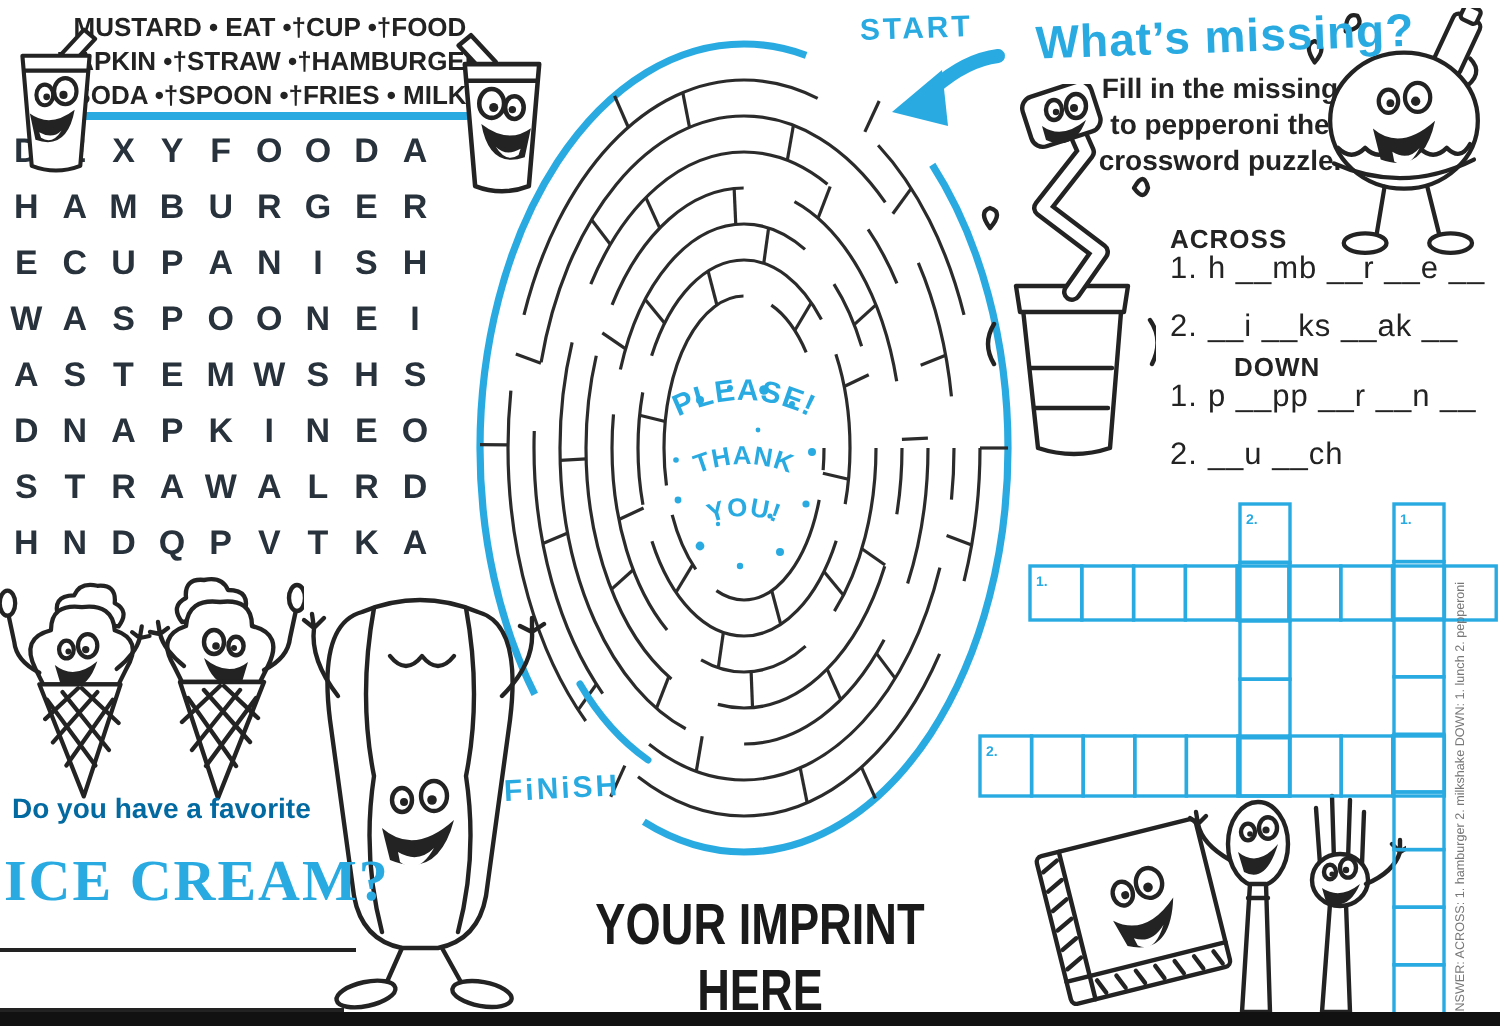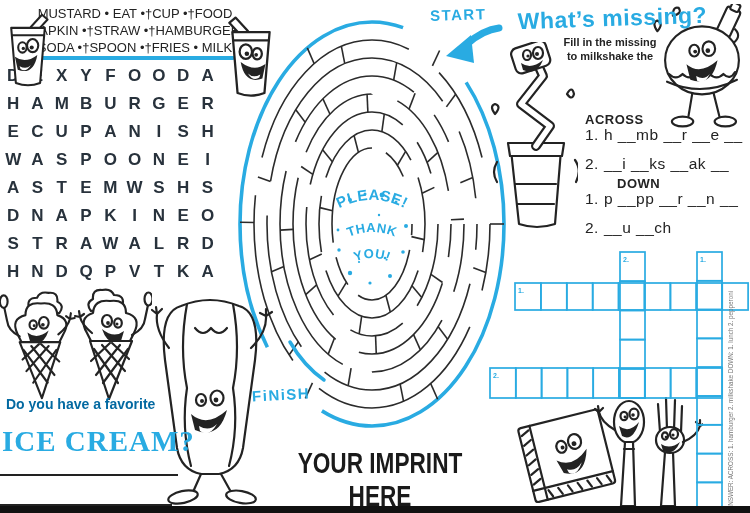--- a/index.html
+++ b/index.html
@@ -1,32 +1,32 @@
 <!DOCTYPE html>
 <html><head>
 <meta charset="utf-8">
 <style>
   html,body{margin:0;padding:0;background:#e9e9e9;font-family:"Liberation Sans",sans-serif;}
   #page{position:relative;width:750px;height:513px;background:#fff;margin:0 auto;overflow:hidden;outline:1px solid #c9c9c9;}
   .abs{position:absolute;}
   
-  #word-list{left:28px;top:6px;width:214px;text-align:center;font-size:13px;font-weight:400;color:#232323;line-height:1.3;}
+  #word-list{left:28px;top:6px;width:214px;text-align:center;font-size:13px;font-weight:700;color:#232323;line-height:1.3;}
   #word-rule{left:33px;top:56px;width:202px;height:3.5px;border-radius:2px;}
   
   #ws{left:1px;top:62px;width:220px;}
   .ws-row{display:flex;}
   .ws-letter{width:24.3px;height:28px;line-height:28px;text-align:center;font-size:17px;font-weight:700;color:#28323c;}
   
   #maze{left:232px;top:12px;}
   #start-label{left:430px;top:6px;font-size:15px;font-weight:700;letter-spacing:1.5px;transform:rotate(-2deg);}
   #finish-label{left:252px;top:386px;font-size:15px;font-weight:700;letter-spacing:1.5px;transform:rotate(-3deg);}
   .accent-text{color:#29abe2;}
   
   #wm-title{left:505px;top:5px;width:215px;text-align:center;font-size:23px;font-weight:700;transform:rotate(-2deg);letter-spacing:.5px;}
-  #wm-instr{left:530px;top:36px;width:160px;text-align:center;font-size:11px;font-weight:700;color:#232323;line-height:1.27;}
+  #wm-instr{left:530px;top:36px;width:160px;text-align:center;font-size:14px;font-weight:700;color:#232323;line-height:1.27;}
   .puz-header{font-size:13px;font-weight:700;letter-spacing:.5px;color:#232323;}
   #across-header{left:585px;top:112px;}
   #down-header{left:585px;top:176px;padding-left:32px;}
   .clue{display:flex;gap:5px;font-size:15.5px;color:#232323;margin-bottom:11px;letter-spacing:.5px;}
   #across-clues{left:585px;top:126px;}
   #down-clues{left:585px;top:190px;}
   .clue-num{font-weight:400;}
   
   #crossword{left:485px;top:245px;}
   .xw-cell{fill:none;stroke:#29abe2;stroke-width:1.7;}
@@ -381,21 +381,22 @@
       <ellipse class="fw" cx="41" cy="22" rx="4.5" ry="5.4"></ellipse>
     <circle class="fb" cx="32" cy="25" r="1.4"></circle>
       <circle class="fb" cx="40" cy="23" r="1.8"></circle>
     <path class="fb" d="M26 34 Q36 42 46 30 Q40 50 29 44 Z"></path>
     <path class="ln" d="M22 38 Q8 30 6 20 M6 20 l-4 -3 M6 20 l-1 -6 M6 20 l4 -4"></path>
   </svg>
 
   <div id="wm-title" class="abs accent-text">What’s missing?</div>
   <div id="wm-instr" class="abs">
       <div>Fill in the missing</div>
-      <div>to milkshake the</div>
+      <div>to pepperoni the</div>
+      <div>crossword puzzle.</div>
     </div>
   <div id="across-header" class="abs puz-header">ACROSS</div>
   <div id="across-clues" class="abs">
       <div class="clue">
         <span class="clue-num">1.</span>
         <span class="clue-text">h __mb __r __e __</span>
       </div>
       <div class="clue">
         <span class="clue-num">2.</span>
         <span class="clue-text">__i __ks __ak __</span>

